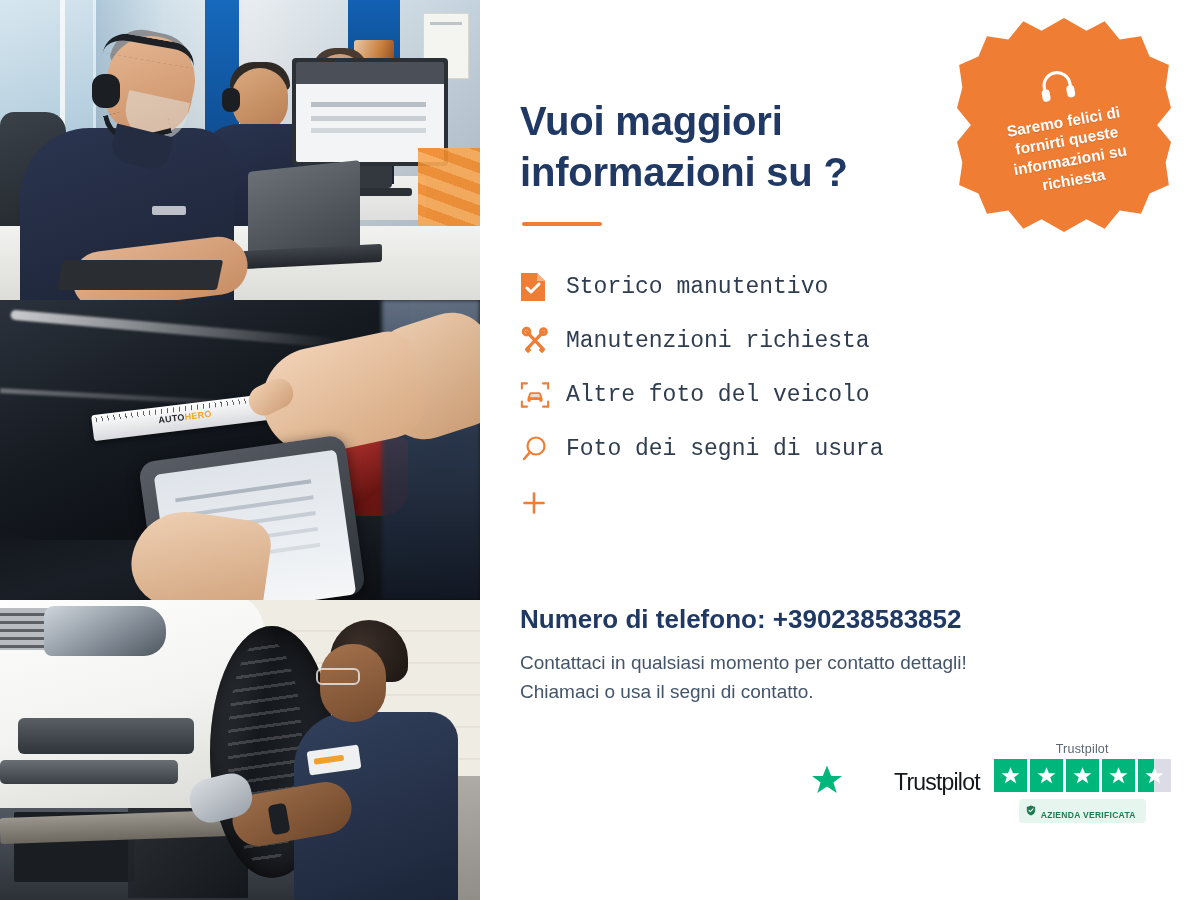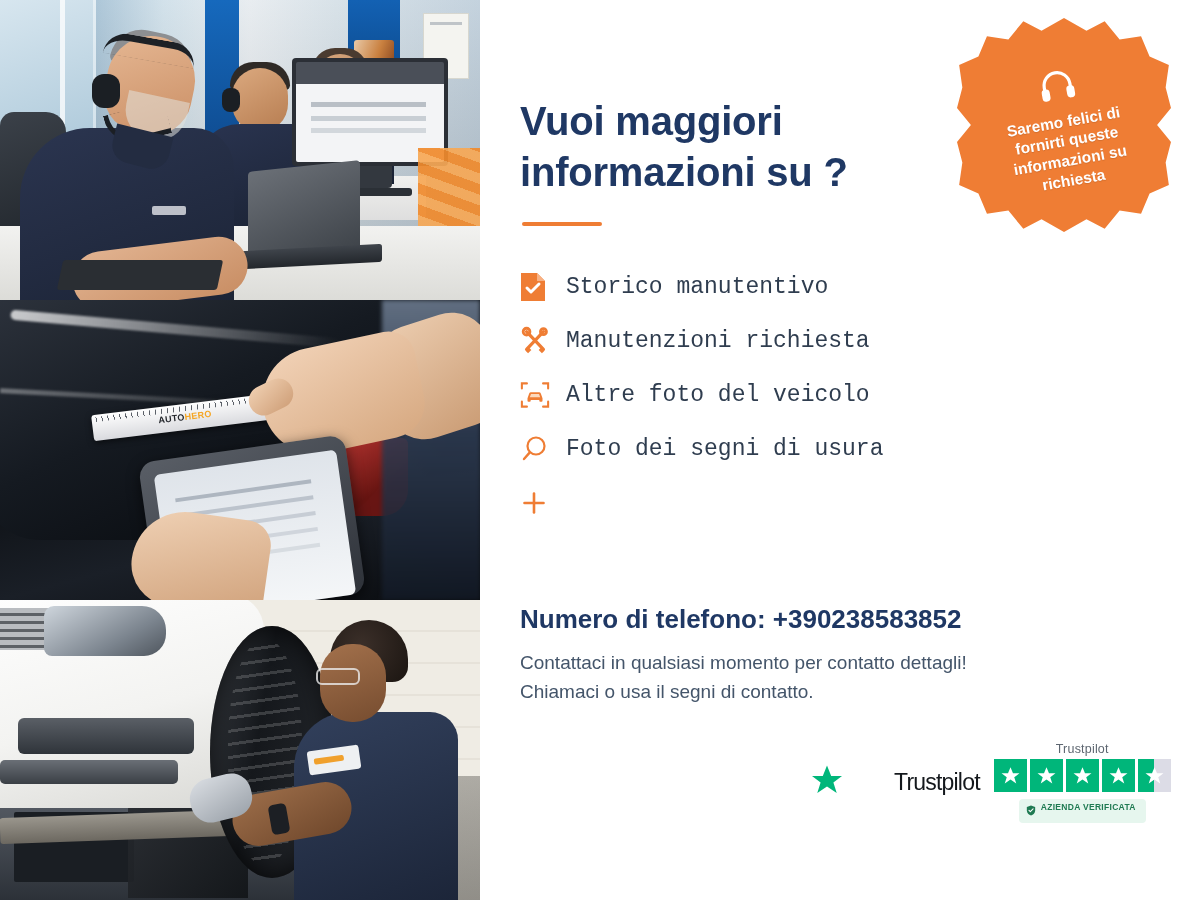--- a/index.html
+++ b/index.html
@@ -543,21 +543,21 @@
   .tp-star.half:before {
     content: "";
     position: absolute; left: 0; top: 0; width: 50%; height: 100%;
     background: #00b67a;
   }
   .tp-verified {
     margin-top: 7px;
     background: #e6f6ee;
     border-radius: 4px;
     padding: 3px 10px 3px 7px;
-    display: flex; align-items: flex-start; gap: 5px;
+    display: flex; align-items: flex-end; gap: 5px;
   }
   .tp-verified-text {
     font-size: 8.5px;
     font-weight: bold;
     color: #1f7a52;
     letter-spacing: .3px;
   }
 </style>
 </head>
 <body>

